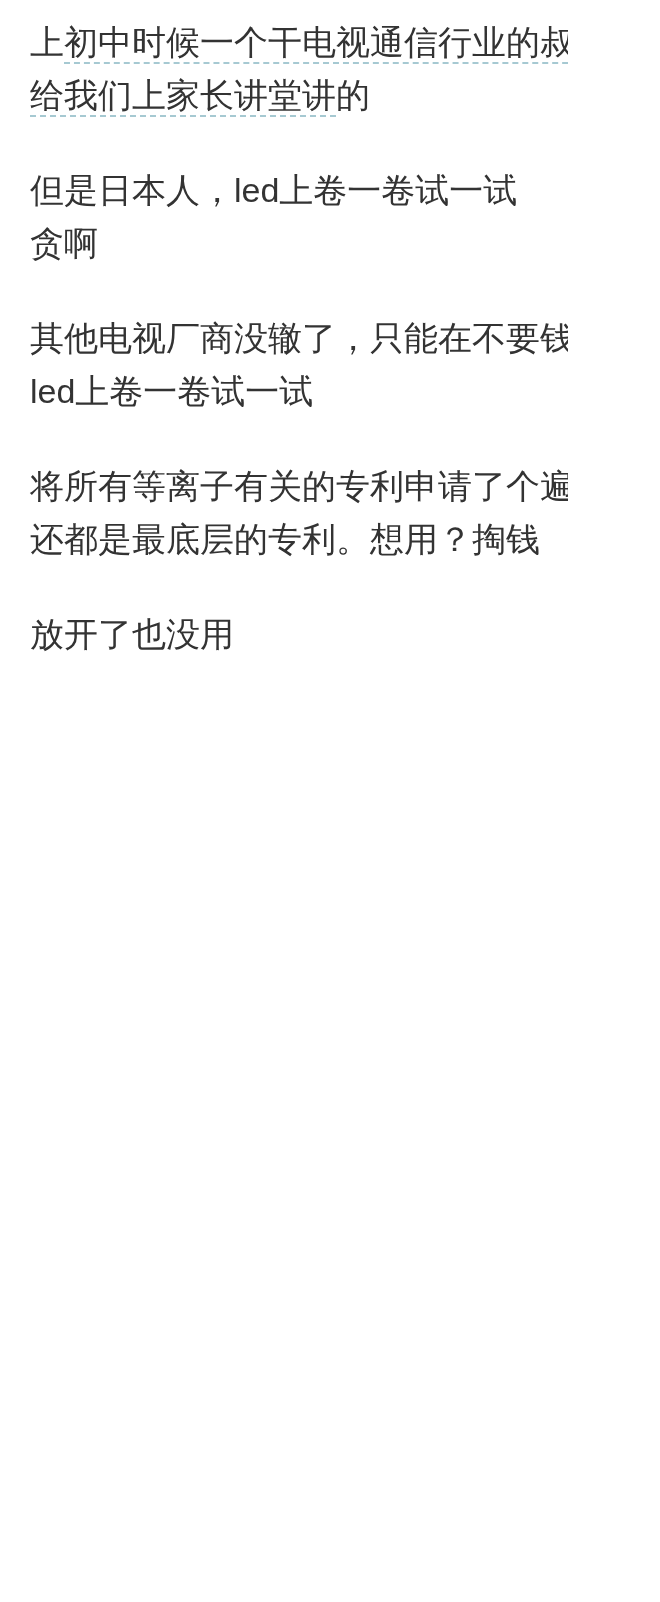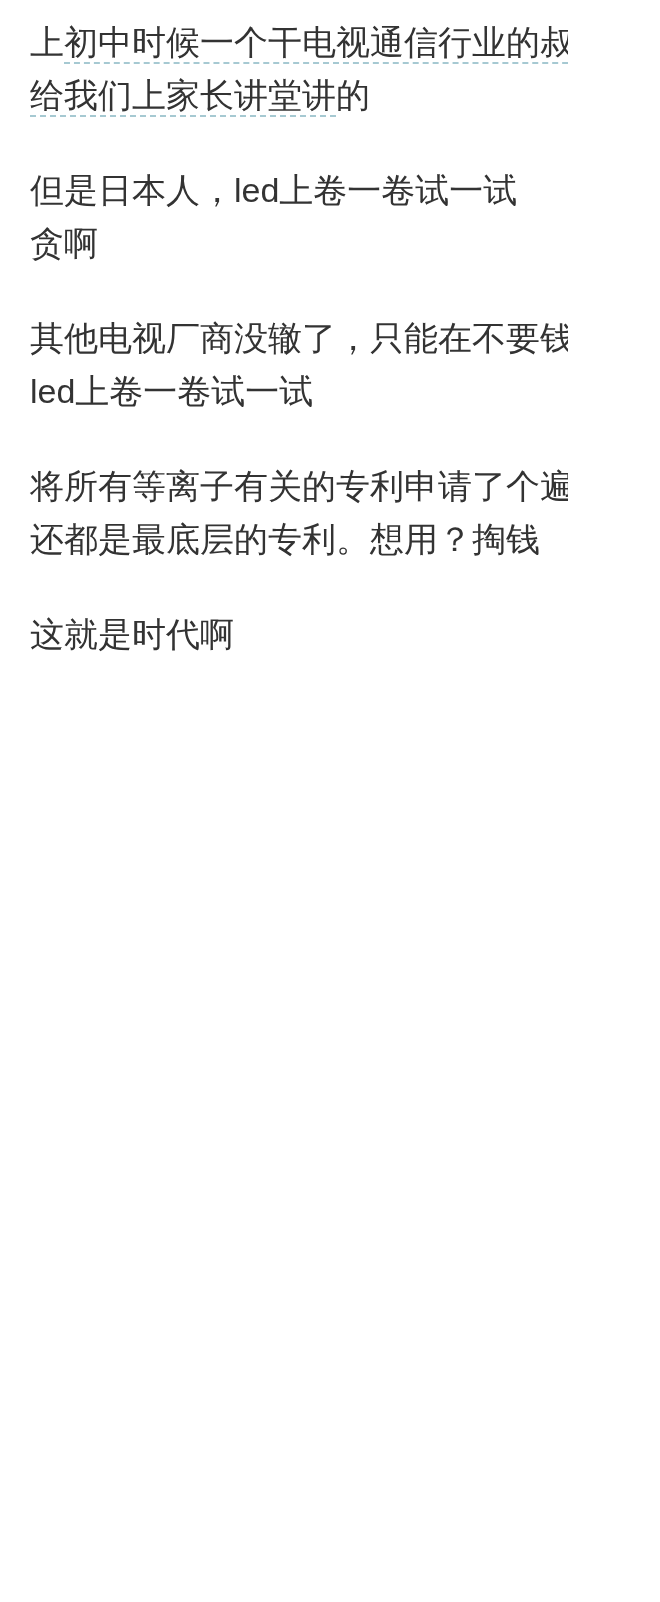--- a/index.html
+++ b/index.html
@@ -49,15 +49,15 @@
 
   <p class="para"><span>上</span><span class="entity-link">初中时候一个干电视通信行业的叔叔
 给我们上家长讲堂讲</span><span>的</span></p>
 
   <p class="para">但是日本人，led上卷一卷试一试
 贪啊</p>
   <p class="para">其他电视厂商没辙了，只能在不要钱的
 led上卷一卷试一试</p>
   <p class="para">将所有等离子有关的专利申请了个遍，
 还都是最底层的专利。想用？掏钱</p>
-  <p class="para">这就是时代啊</p>
+  <p class="para">放开了也没用</p>
 
 </article>
 
 </body></html>

